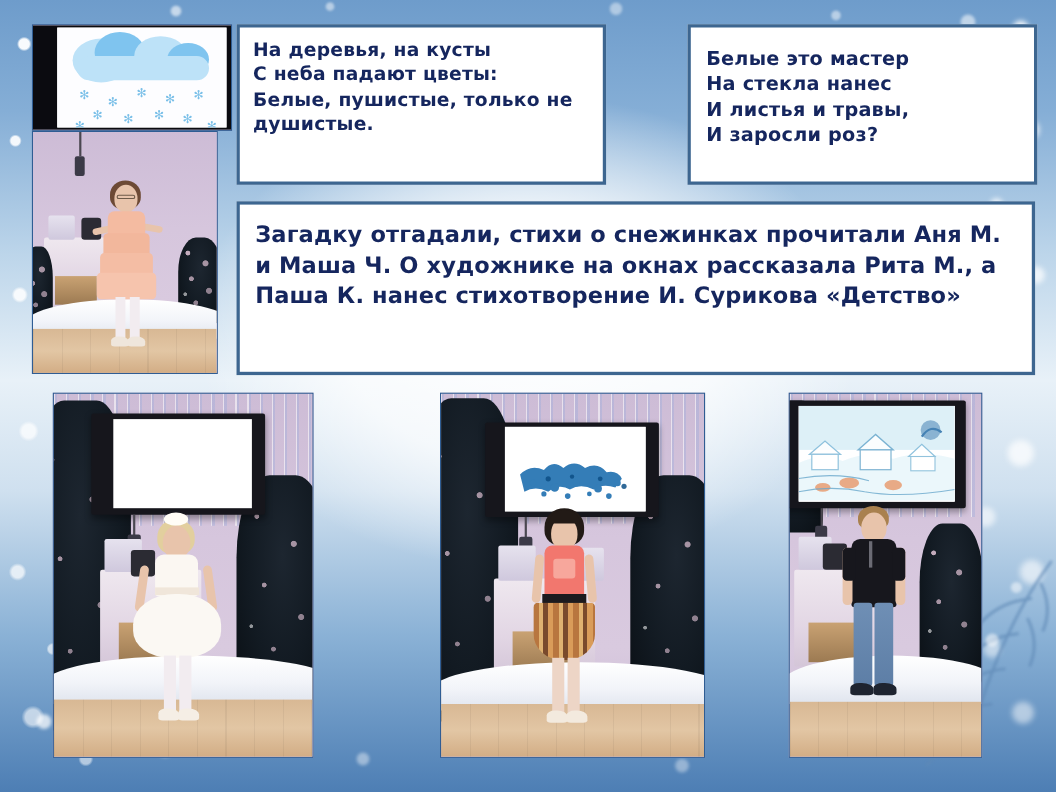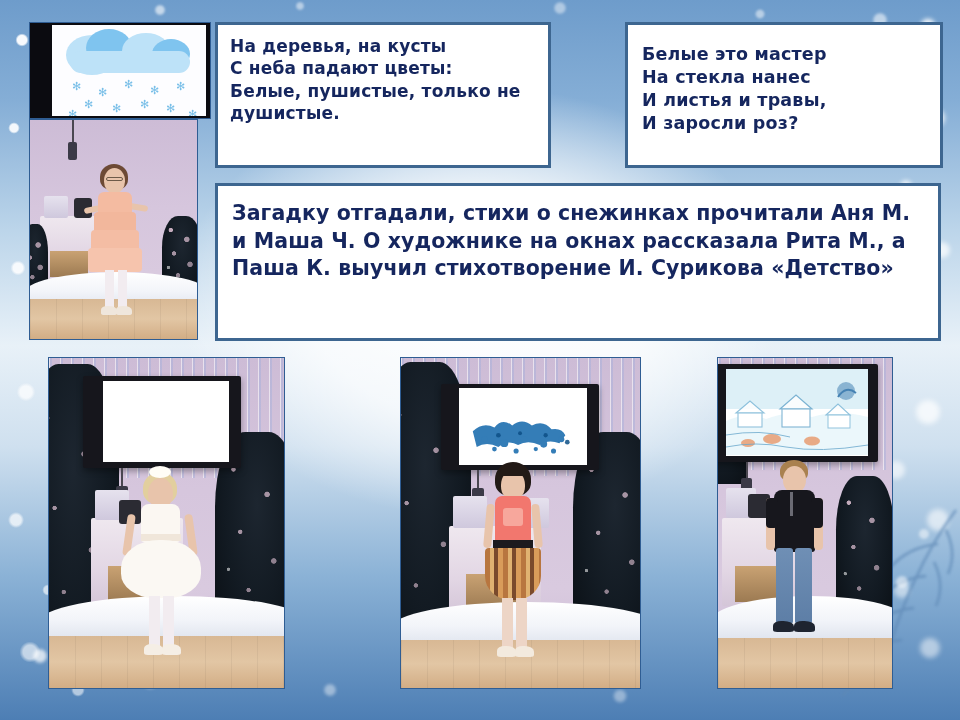--- a/index.html
+++ b/index.html
@@ -317,21 +317,21 @@
 
   <div class="textbox" id="box-poem-snow">На деревья, на кусты
 С неба падают цветы:
 Белые, пушистые, только не душистые.</div>
 
   <div class="textbox" id="box-riddle-frost">Белые это мастер
 На стекла нанес
 И листья и травы,
 И заросли роз?</div>
 
-  <div class="textbox" id="box-summary">Загадку отгадали, стихи о снежинках прочитали Аня М. и Маша Ч.  О художнике на окнах рассказала Рита М., а Паша К. выучил стихотворение И. Сурикова «Детство»</div>
+  <div class="textbox" id="box-summary">Загадку отгадали, стихи о снежинках прочитали Аня М. и Маша Ч.  О художнике на окнах рассказала Рита М., а Паша К. нанес стихотворение И. Сурикова «Детство»</div>
 
   <div class="photo" style="left:48px; top:357px; width:237px; height:332px;">
     <div class="scene">
       <div class="wall"></div>
       <div class="lights" style="height:120px;"></div>
       <div class="tree" style="left:-22px; top:6px; width:92px; height:300px; border-radius:34% 34% 10% 10%;"></div>
       <div class="tree" style="left:166px; top:74px; width:84px; height:208px; border-radius:36% 36% 10% 10%;"></div>
 
       <div class="tv" style="left:34px; top:18px; width:158px; height:92px;">
         <div class="tv-screen" style="left:20px; top:5px; right:12px; bottom:6px;"></div>

